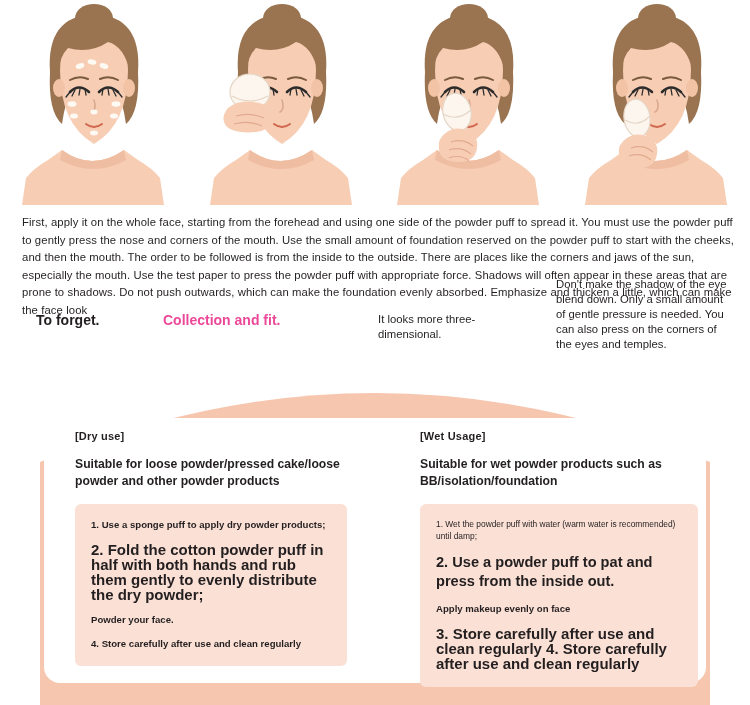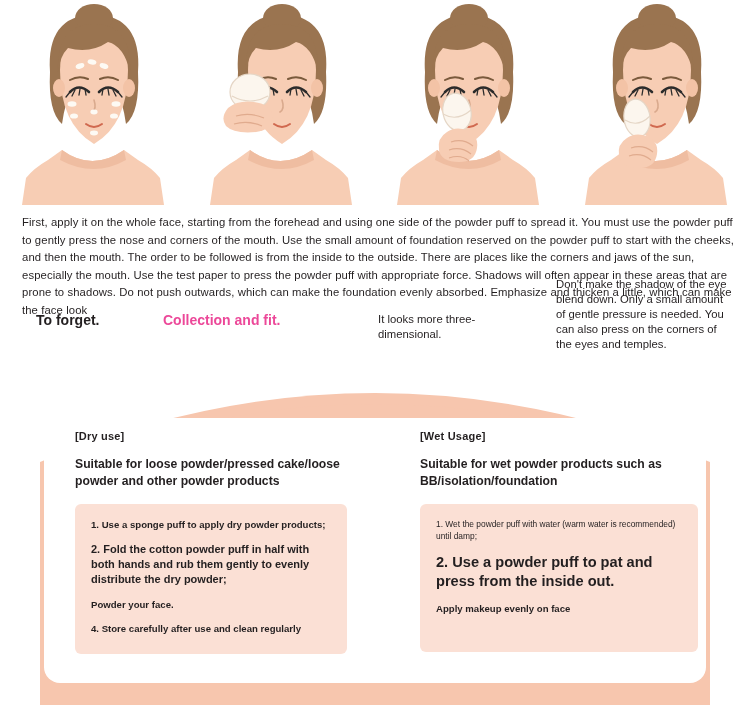--- a/index.html
+++ b/index.html
@@ -143,21 +143,21 @@
   .usage-col.left .usage-card { width: 272px; min-height: 150px; }
   .usage-col.right .usage-card { width: 278px; min-height: 148px; }
 
   .step {
     color: #231f20;
     margin: 0 0 11px 0;
   }
   .step:last-child { margin-bottom: 0; }
   .s-xs   { font-size: 8.4px;  line-height: 12px; font-weight: normal; }
   .s-sm   { font-size: 9.6px;  line-height: 13px; font-weight: bold; }
-  .s-md   { font-size: 11px; line-height: 15px; font-weight: bold; }
+  .s-md   { font-size: 15px; line-height: 15px; font-weight: bold; }
   .s-xl   { font-size: 14.6px; line-height: 19px; font-weight: bold; }
 </style>
 </head>
 <body>
 
 <div class="page">
 
   <div class="illus-strip">
 
     <div class="illus-cell">
@@ -326,18 +326,19 @@
       </div>
     </div>
 
     <div class="usage-col right">
       <div class="usage-title">[Wet Usage]</div>
       <div class="usage-sub">Suitable for wet powder products such as BB/isolation/foundation</div>
       <div class="usage-card">
         <p class="step s-xs">1. Wet the powder puff with water (warm water is recommended) until damp;</p>
         <p class="step s-xl">2. Use a powder puff to pat and press from the inside out.</p>
         <p class="step s-sm">Apply makeup evenly on face</p>
+        <p class="step s-md">3. Store carefully after use and clean regularly 4. Store carefully after use and clean regularly</p>
       </div>
     </div>
 
   </div>
 
 </div>
 
 </body></html>

